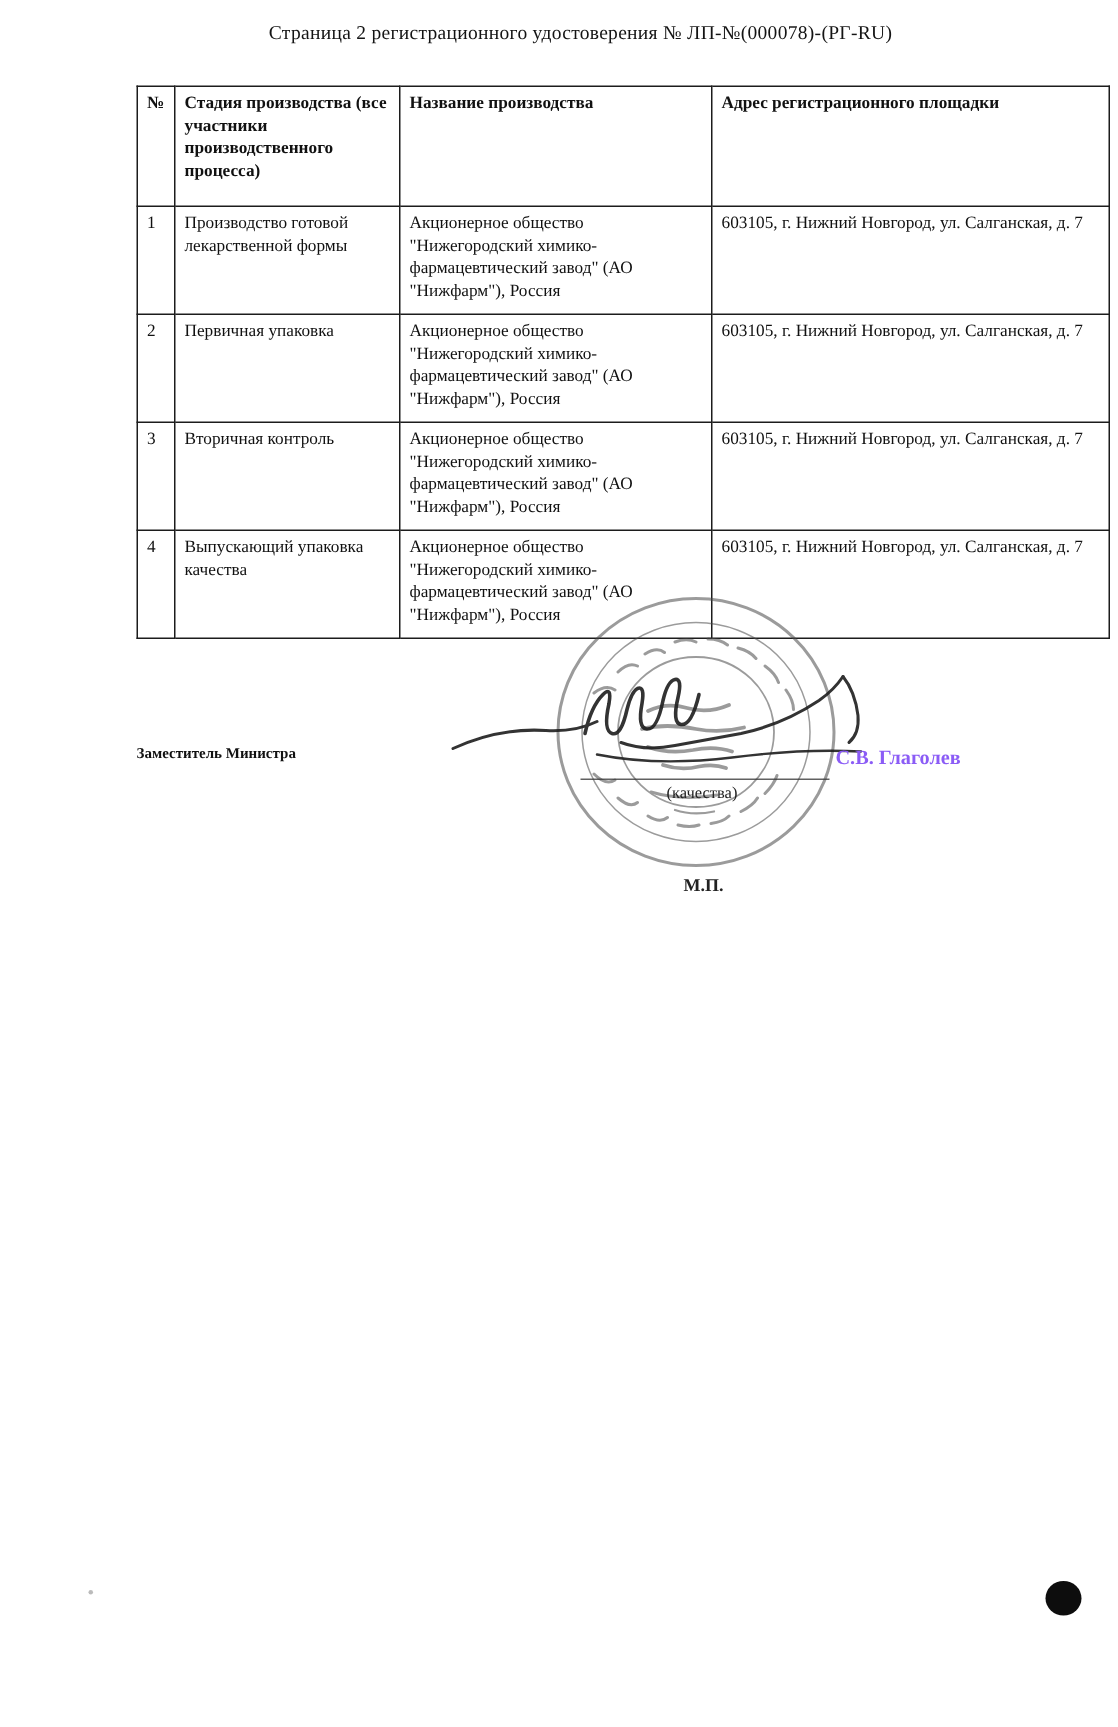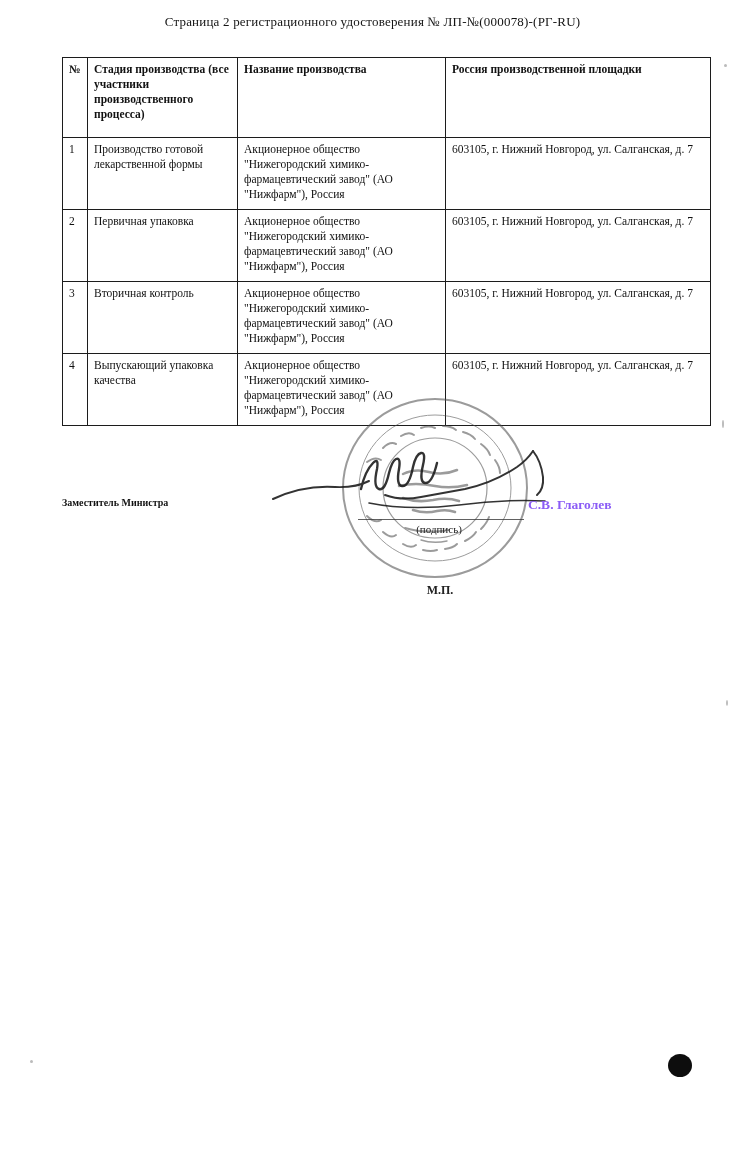--- a/index.html
+++ b/index.html
@@ -4,21 +4,21 @@
 <style>
   html,body{margin:0;padding:0;}
   body{
     width:745px;height:1151px;
     background:#ffffff;
     font-family:"Liberation Serif","DejaVu Serif",serif;
     color:#1a1a1a;
     position:relative;
     overflow:hidden;
   }
-  .page{position:absolute;inset:0;}
+  .page{position:absolute;inset:0;margin-left:29px;}
   .doc-header{
     position:absolute;top:14px;left:0;width:100%;
     text-align:center;
     font-size:13px;
     letter-spacing:.2px;
     color:#141414;
   }
   table.main{
     position:absolute;left:62px;top:57px;
     width:648px;
@@ -82,21 +82,21 @@
       <col class="c-num">
         <col class="c-stage">
         <col class="c-org">
         <col class="c-addr">
     </colgroup>
     <thead>
       <tr class="hdr">
         <th>№</th>
         <th>Стадия производства (все участники производственного процесса)</th>
         <th>Название производства</th>
-        <th>Россия производственной площадки</th>
+        <th>Адрес регистрационного площадки</th>
       </tr>
     </thead>
     <tbody>
       <tr class="r">
         <td>1</td>
         <td>Производство готовой лекарственной формы</td>
         <td>Акционерное общество "Нижегородский химико-фармацевтический завод" (АО "Нижфарм"), Россия</td>
         <td>603105, г. Нижний Новгород,  ул. Салганская, д. 7</td>
       </tr>
       <tr class="r">
@@ -141,21 +141,21 @@
       <path d="M96,64 q4,-18 12,-26 q6,-6 4,6 q-4,18 2,20 q6,2 10,-16 q3,-12 7,-14 q5,-2 3,10 q-3,16 3,17 q7,1 11,-19 q3,-13 8,-14 q5,-1 2,12 q-4,17 2,18 q7,1 12,-20" stroke-width="2.4"></path>
       <path d="M120,70 q16,6 36,2 q22,-4 44,-8 q28,-6 52,-22 q10,-7 16,-16" stroke-width="2"></path>
       <path d="M268,26 q8,10 10,26 q1,12 -6,18" stroke-width="2"></path>
       <path d="M104,78 q40,8 90,2 q46,-6 86,-4" stroke-width="1.6"></path>
     </g>
   </svg>
 
   <div class="sig-title">Заместитель Министра</div>
   <div class="sig-name">С.В. Глаголев</div>
   <div class="sig-line"></div>
-  <div class="sig-label">(подпись)</div>
+  <div class="sig-label">(качества)</div>
   <div class="mp-label">М.П.</div>
 
   <div class="punch-dot"></div>
 
   <div class="speck" style="left:724px;top:64px;width:3px;height:3px;"></div>
   <div class="speck" style="left:722px;top:420px;width:2px;height:8px;"></div>
   <div class="speck" style="left:726px;top:700px;width:2px;height:6px;"></div>
   <div class="speck" style="left:30px;top:1060px;width:3px;height:3px;"></div>
 
 </div>

